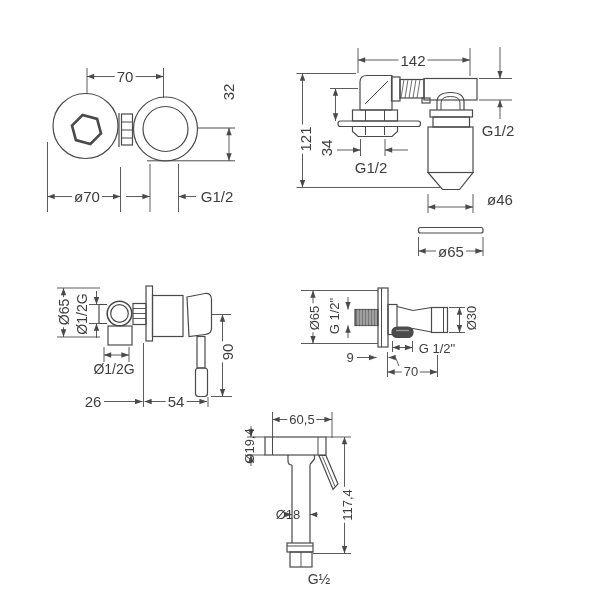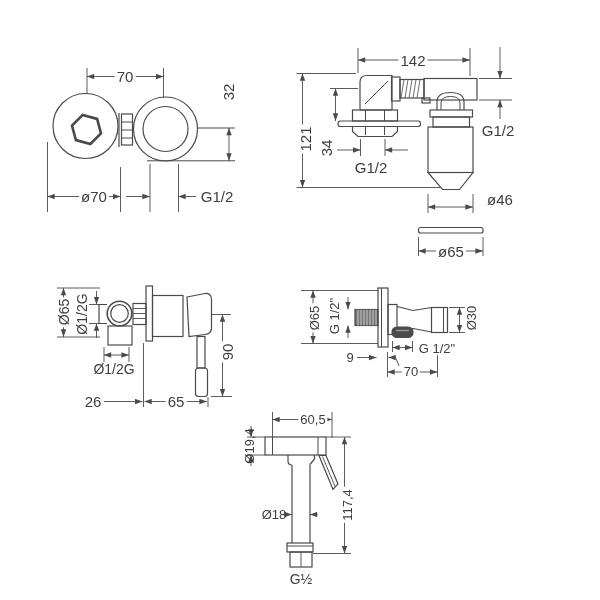--- a/index.html
+++ b/index.html
@@ -173,44 +173,44 @@
       <line x1="284.5" y1="514.5" x2="292" y2="514.5" marker-end="url(#mE)"></line>
       <line x1="310" y1="514.5" x2="317.5" y2="514.5" marker-start="url(#mS)"></line>
       <path d="M326,437 H351 M313,553.5 H351"></path>
       <line x1="344.5" y1="437" x2="344.5" y2="553.5" marker-start="url(#mS)" marker-end="url(#mE)"></line>
     </g>
   </g>
 </svg>
 
   <div class="dim s15 bg" style="left:125px;top:76px">70</div>
   <div class="dim s15 rot" style="left:228px;top:92px">32</div>
-  <div class="dim s15 bg" style="left:94px;top:196px">ø70</div>
+  <div class="dim s15 bg" style="left:87px;top:196px">ø70</div>
   <div class="dim s15" style="left:217px;top:196px">G1/2</div>
 
   <div class="dim s15 bg" style="left:413px;top:60px">142</div>
   <div class="dim s15 rot bg" style="left:305px;top:139px">121</div>
   <div class="dim s15 rot" style="left:326px;top:148px">34</div>
   <div class="dim s15" style="left:371px;top:167px">G1/2</div>
   <div class="dim s15" style="left:498px;top:130px">G1/2</div>
   <div class="dim s15" style="left:500px;top:199px">ø46</div>
   <div class="dim s15 bg" style="left:451px;top:251px">ø65</div>
 
   <div class="dim s14 rot bg" style="left:64px;top:312px">Ø65</div>
   <div class="dim s14 rot" style="left:82px;top:314px">Ø1/2G</div>
   <div class="dim s14" style="left:114px;top:369px">Ø1/2G</div>
   <div class="dim s15 rot bg" style="left:227px;top:352px">90</div>
   <div class="dim s15" style="left:93px;top:401px">26</div>
-  <div class="dim s15 bg" style="left:176px;top:401px">65</div>
+  <div class="dim s15 bg" style="left:176px;top:401px">54</div>
 
   <div class="dim s13 rot bg" style="left:314px;top:318px">Ø65</div>
   <div class="dim s13 rot" style="left:334px;top:316px">G 1/2"</div>
   <div class="dim s13 rot" style="left:471px;top:318px">Ø30</div>
   <div class="dim s13" style="left:437px;top:348px">G 1/2"</div>
   <div class="dim s13" style="left:350px;top:357px">9</div>
   <div class="dim s13 bg" style="left:411px;top:371px">70</div>
 
-  <div class="dim s13 bg" style="left:313px;top:419px">60,5</div>
+  <div class="dim s13 bg" style="left:302px;top:419px">60,5</div>
   <div class="dim s13 rot" style="left:249px;top:446px">Ø19,4</div>
-  <div class="dim s13" style="left:274px;top:514px">Ø18</div>
+  <div class="dim s13" style="left:288px;top:514px">Ø18</div>
   <div class="dim s13 rot bg" style="left:347px;top:505px">117,4</div>
-  <div class="dim s14" style="left:301px;top:579px">G½</div>
+  <div class="dim s14" style="left:319px;top:579px">G½</div>
 
 </div>
 
 </body></html>

